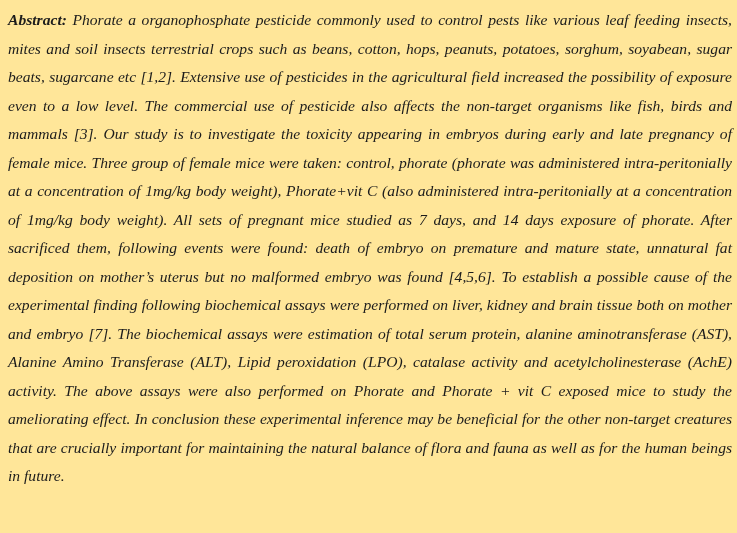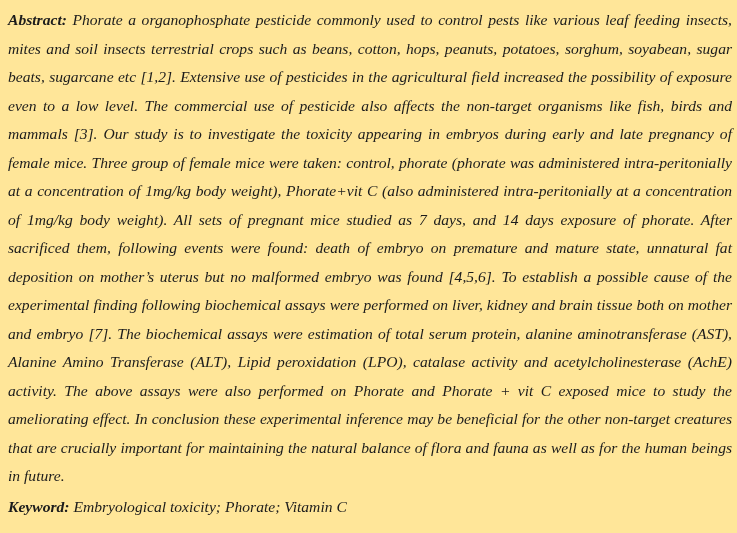--- a/index.html
+++ b/index.html
@@ -34,14 +34,13 @@
   .keyword-line {
     margin-top: 2px;
     text-align: left;
   }
 </style>
 </head>
 <body>
 
 <div class="page">
   <p class="para"><span class="label">Abstract:</span> <span>Phorate a organophosphate pesticide commonly used to control pests like various leaf feeding insects, mites and soil insects terrestrial crops such as beans, cotton, hops, peanuts, potatoes, sorghum, soyabean, sugar beats, sugarcane etc [1,2]. Extensive use of pesticides in the agricultural field increased the possibility of exposure even to a low level. The commercial use of pesticide also affects the non-target organisms like fish, birds and mammals [3]. Our study is to investigate the toxicity appearing in embryos during early and late pregnancy of female mice. Three group of female mice were taken: control, phorate (phorate was administered intra-peritonially at a concentration of 1mg/kg body weight), Phorate+vit C (also administered intra-peritonially at a concentration of 1mg/kg body weight). All sets of pregnant mice studied as 7 days, and 14 days exposure of phorate. After sacrificed them, following events were found: death of embryo on premature and mature state, unnatural fat deposition on mother’s uterus but no malformed embryo was found [4,5,6]. To establish a possible cause of the experimental finding following biochemical assays were performed on liver, kidney and brain tissue both on mother and embryo [7]. The biochemical assays were estimation of total serum protein, alanine aminotransferase (AST), Alanine Amino Transferase (ALT), Lipid peroxidation (LPO), catalase activity and acetylcholinesterase (AchE) activity. The above assays were also performed on Phorate and Phorate + vit C exposed mice to study the ameliorating effect. In conclusion these experimental inference may be beneficial for the other non-target creatures that are crucially important for maintaining the natural balance of flora and fauna as well as for the human beings in future.</span></p>
-  <p class="para keyword-line"><span class="label">Keyword:</span> <span>Embryological toxicity; Phorate; Vitamin C</span></p>
 </div>
 
 </body></html>

